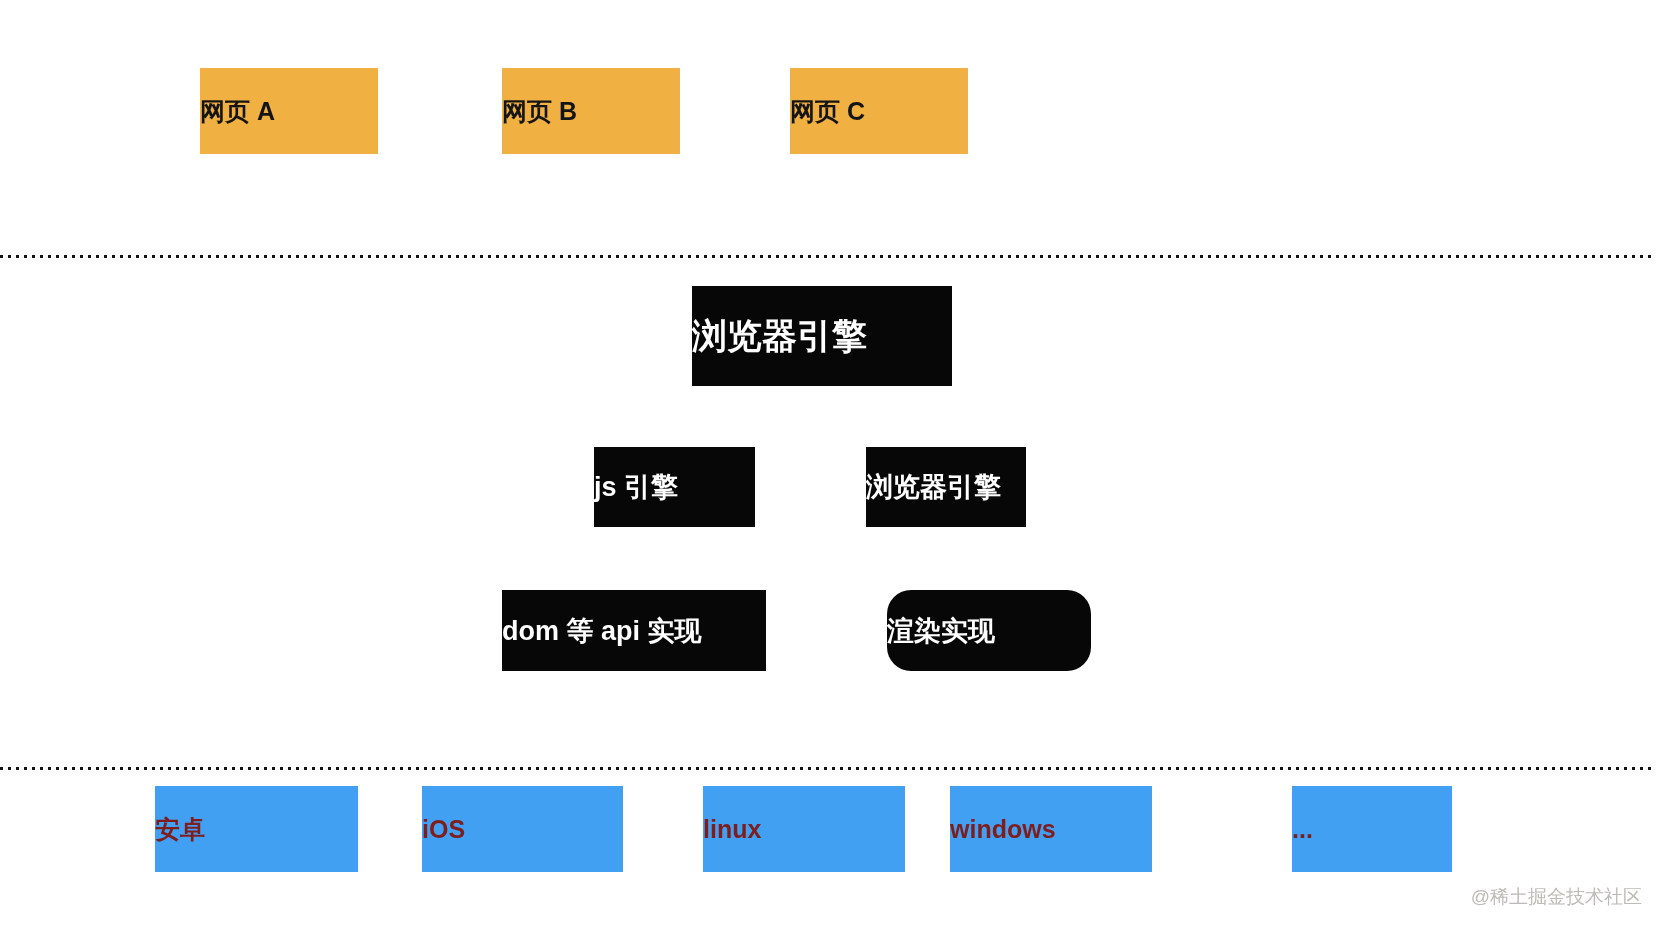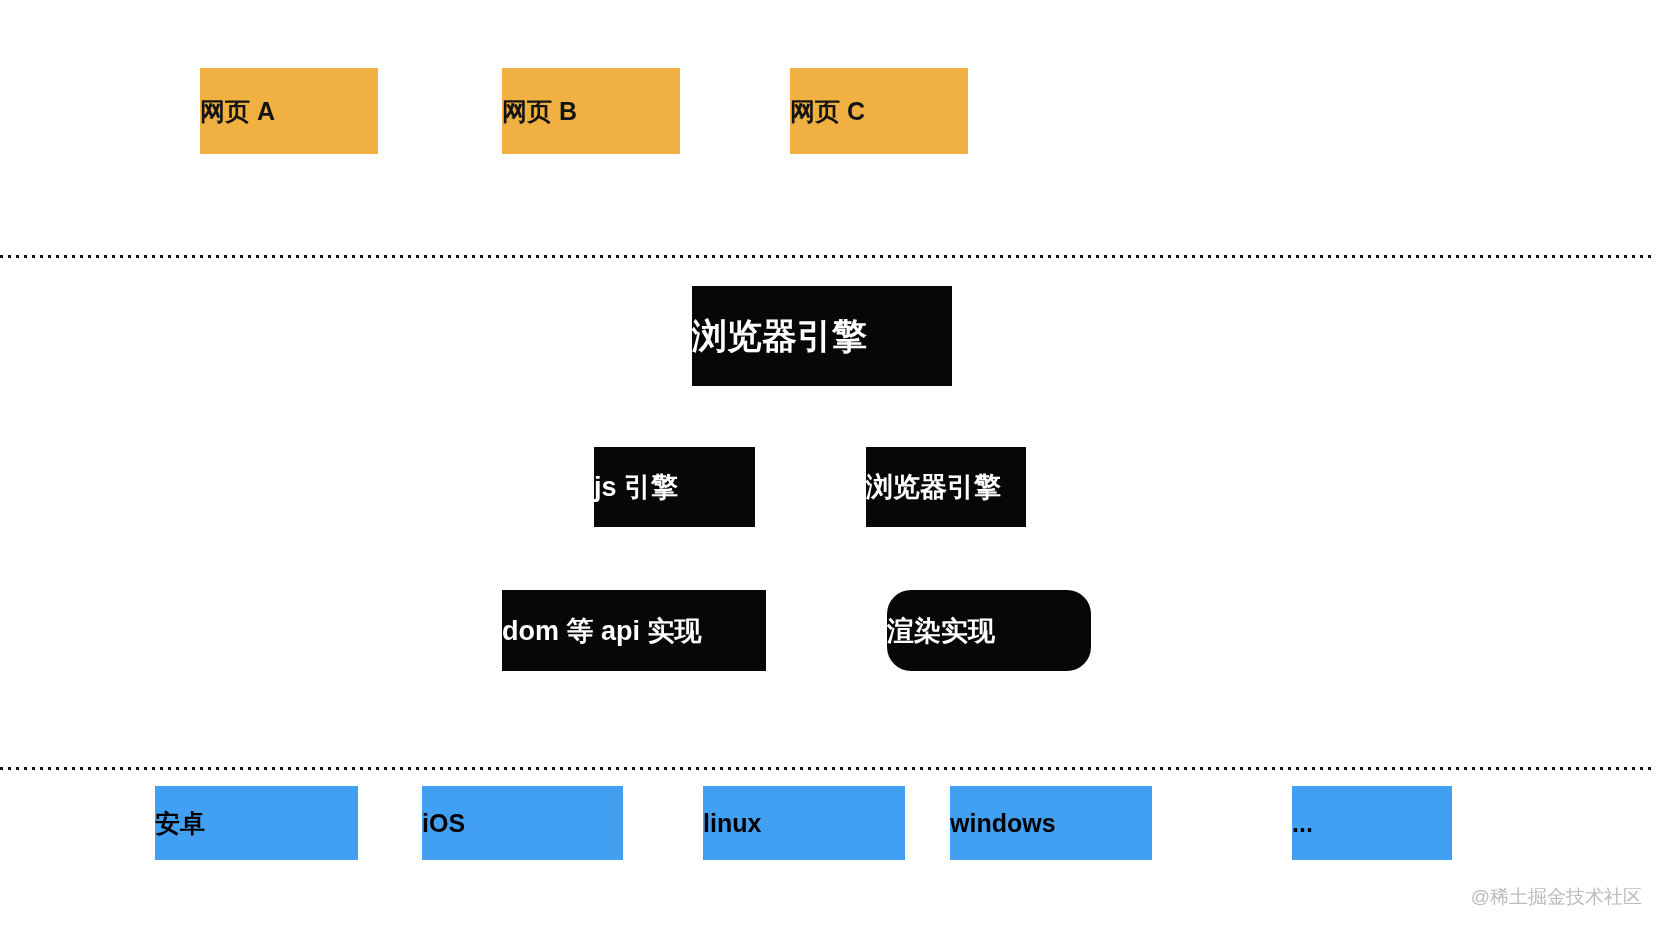--- a/index.html
+++ b/index.html
@@ -42,23 +42,23 @@
     width: 260px;
     height: 100px;
     font-size: 35px;
   }
   .js-engine    { left: 594px; top: 447px; width: 161px; height: 80px; font-size: 27px; }
   .render-engine{ left: 866px; top: 447px; width: 160px; height: 80px; font-size: 27px; }
   .dom-api     { left: 502px; top: 590px; width: 264px; height: 81px; font-size: 27px; }
   .render-impl { left: 887px; top: 590px; width: 204px; height: 81px; font-size: 27px; border-radius: 24px; }
   .os-box {
     top: 786px;
-    height: 74px;
+    height: 86px;
     background: var(--os-box, #42a0f2);
-    color: #000000;
+    color: #7f1d1d;
     font-size: 25px;
   }
   .os-android { left: 155px;  width: 203px; }
   .os-ios     { left: 422px;  width: 201px; }
   .os-linux   { left: 703px;  width: 202px; }
   .os-windows { left: 950px; width: 202px; }
   .os-more    { left: 1292px; width: 160px; }
   .dotline {
     position: absolute;
     left: 0;

